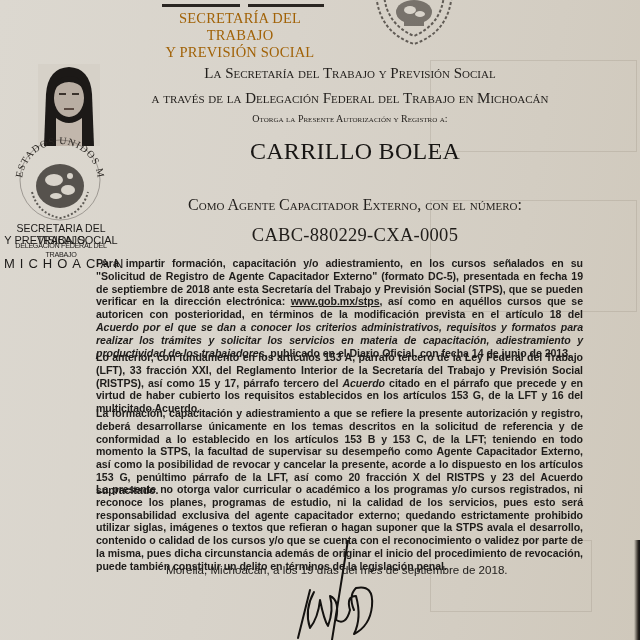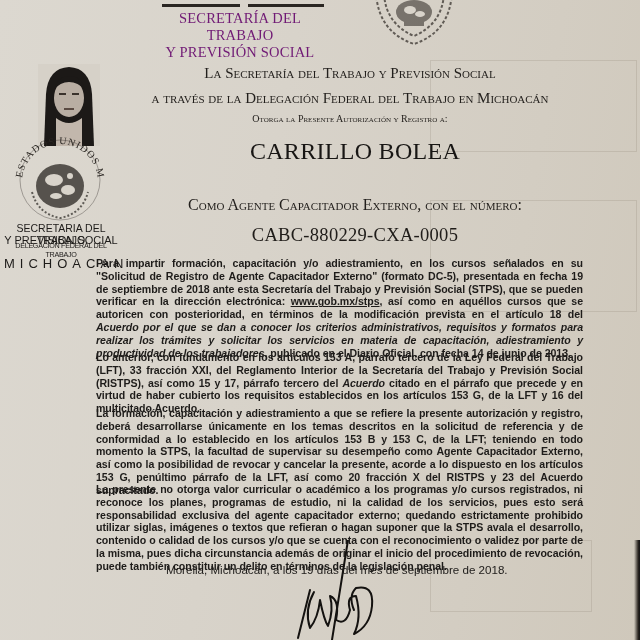--- a/index.html
+++ b/index.html
@@ -11,21 +11,21 @@
   .edge-shadow {
     position:absolute; right:0; top:540px; width:6px; height:100px;
     background: linear-gradient(90deg, rgba(0,0,0,0) 0%, #2a2520 70%, #111 100%);
   }
   .faint-box { position:absolute; border:1px solid rgba(120,110,95,0.18); }
 
   
   .header-rule { position:absolute; top:4px; height:3px; background:#2a2622; }
   .header-title {
     position:absolute; left:150px; top:10px; width:180px; text-align:center;
-    font-family:"Liberation Serif", serif; font-size:14.5px; line-height:17px; letter-spacing:0.2px; color:#701a75;
+    font-family:"Liberation Serif", serif; font-size:14.5px; line-height:17px; letter-spacing:0.2px; color:#a16207;
   }
   .seal-top { position:absolute; left:366px; top:-28px; width:96px; height:76px; }
 
   
   .caps { font-family:"Liberation Serif", serif; font-variant:small-caps; color:#221f1c; }
   .intro { position:absolute; left:150px; width:400px; text-align:center; font-size:15px; line-height:18px; }
 
   .name {
     position:absolute; left:150px; width:410px; top:138px; text-align:center;
     font-family:"Liberation Serif", serif; font-size:24px; line-height:26px; color:#181614; letter-spacing:0.3px;

